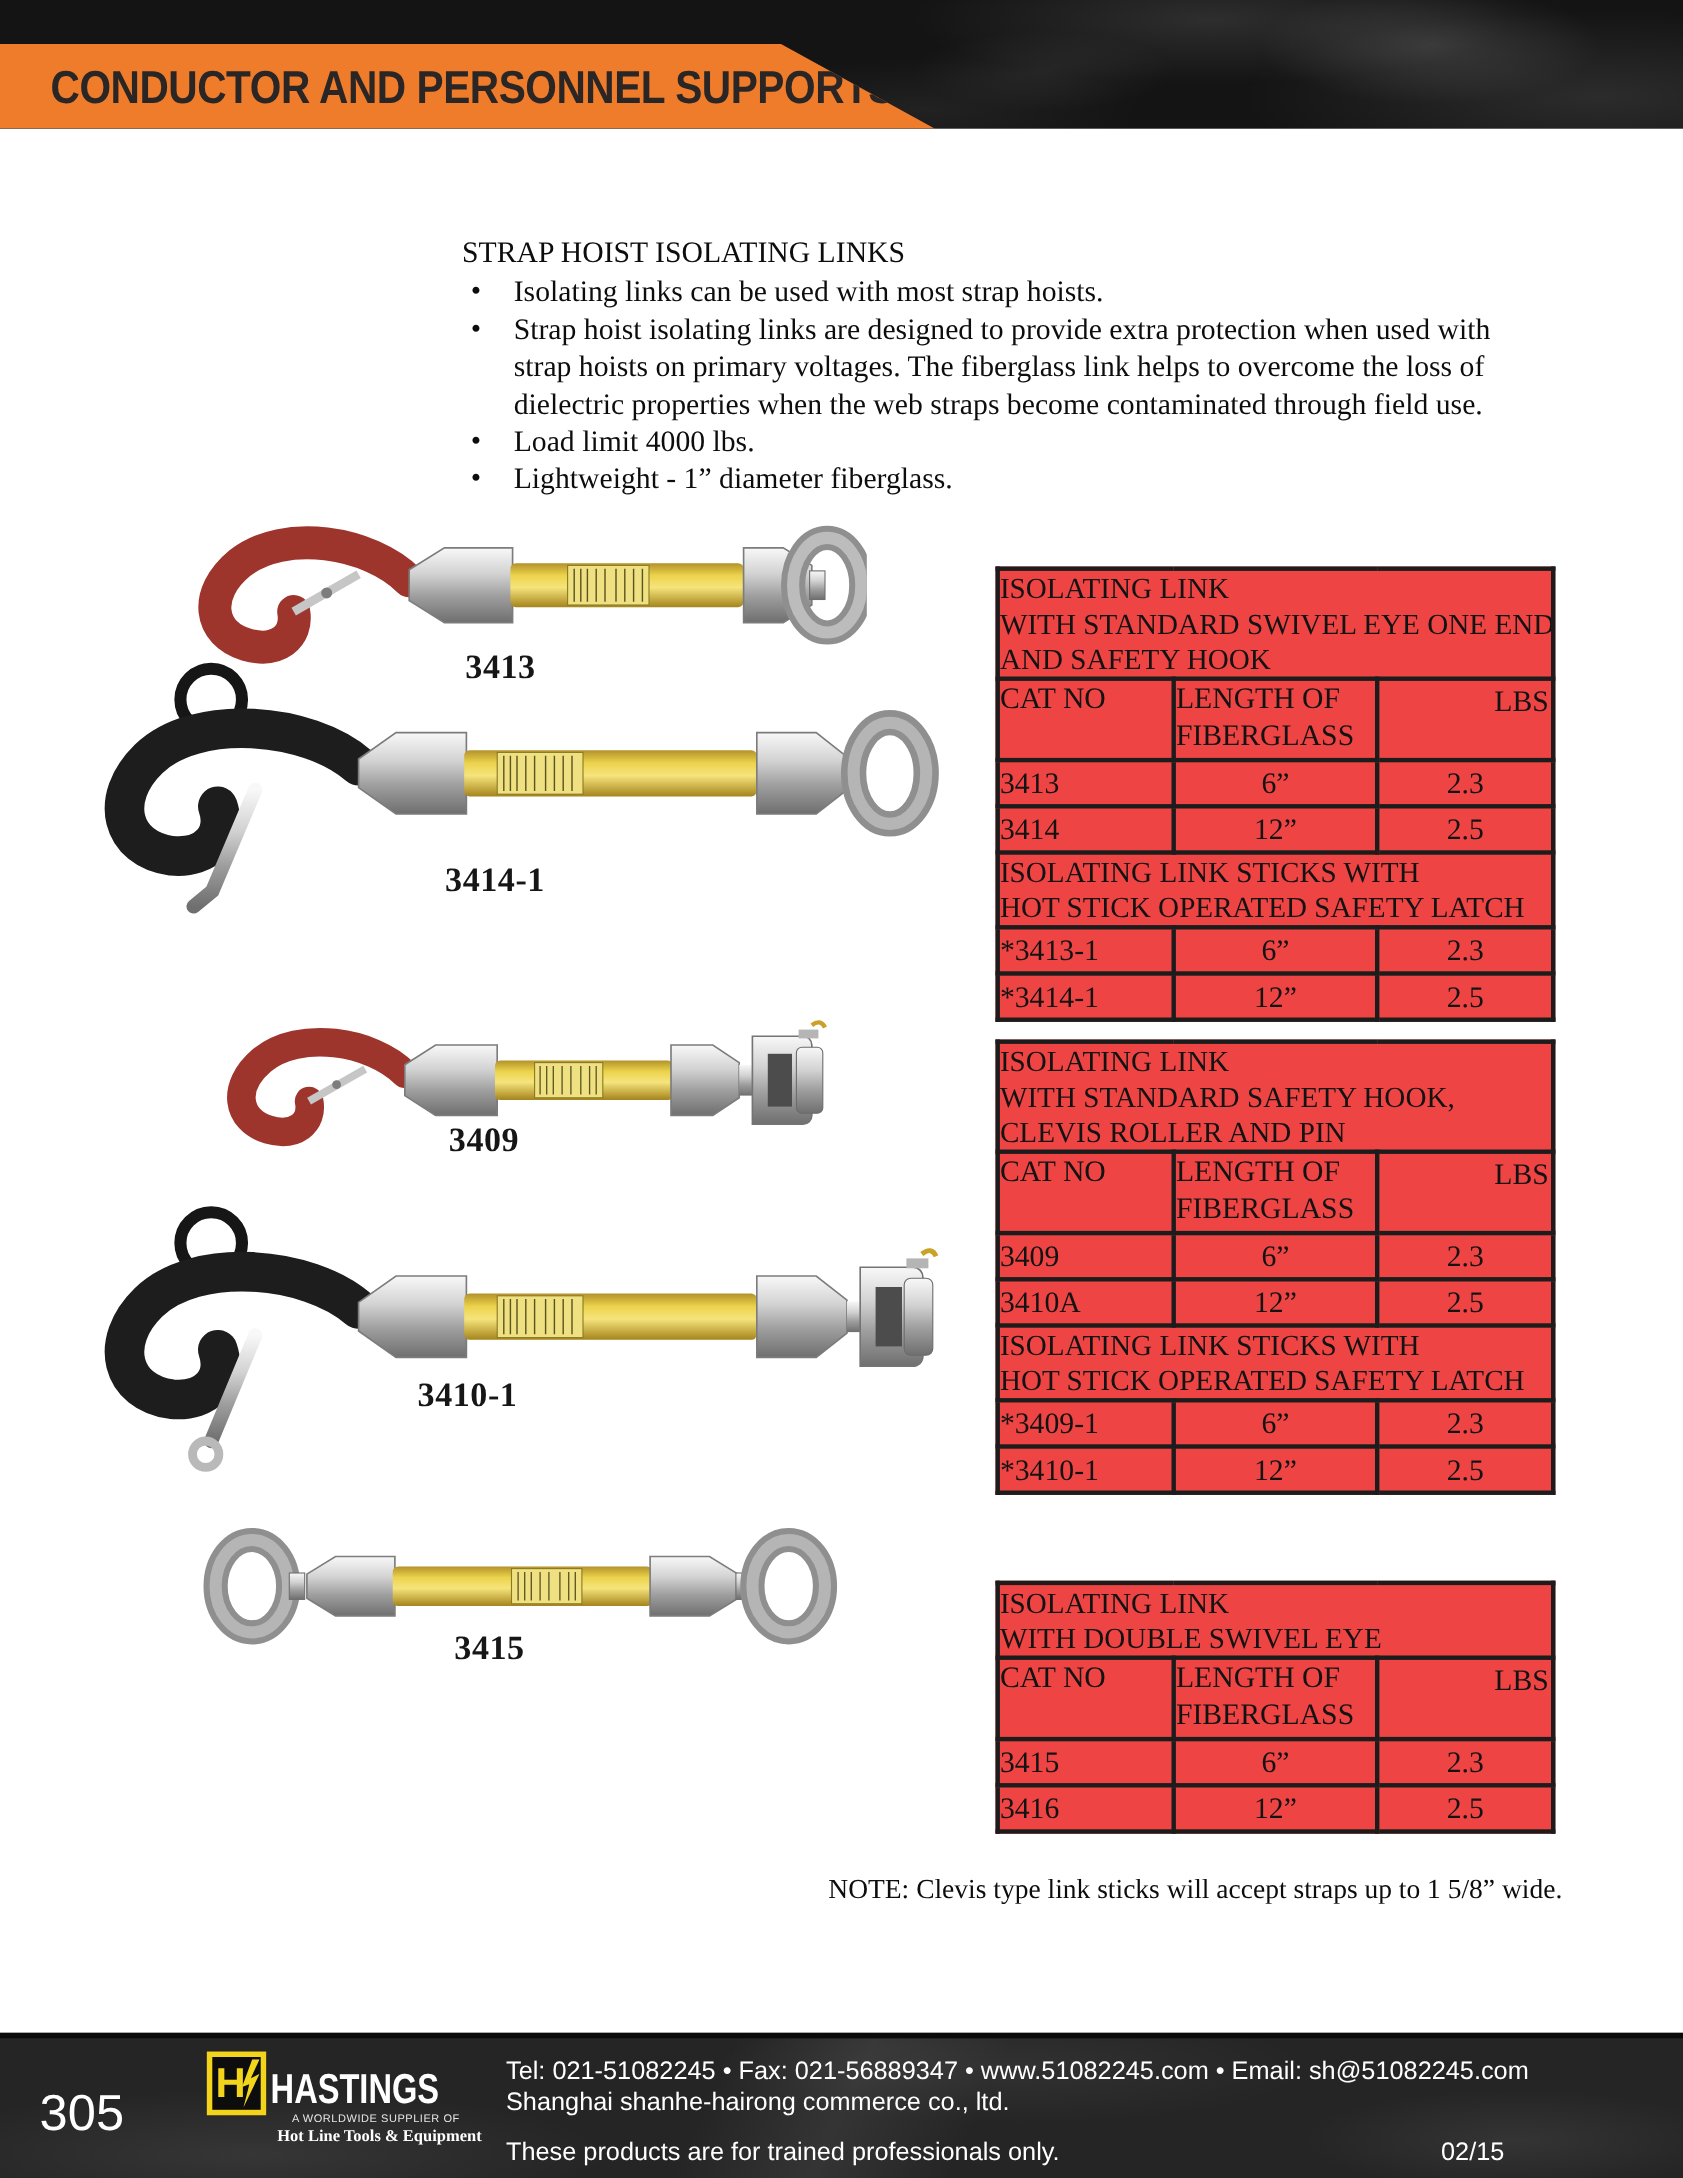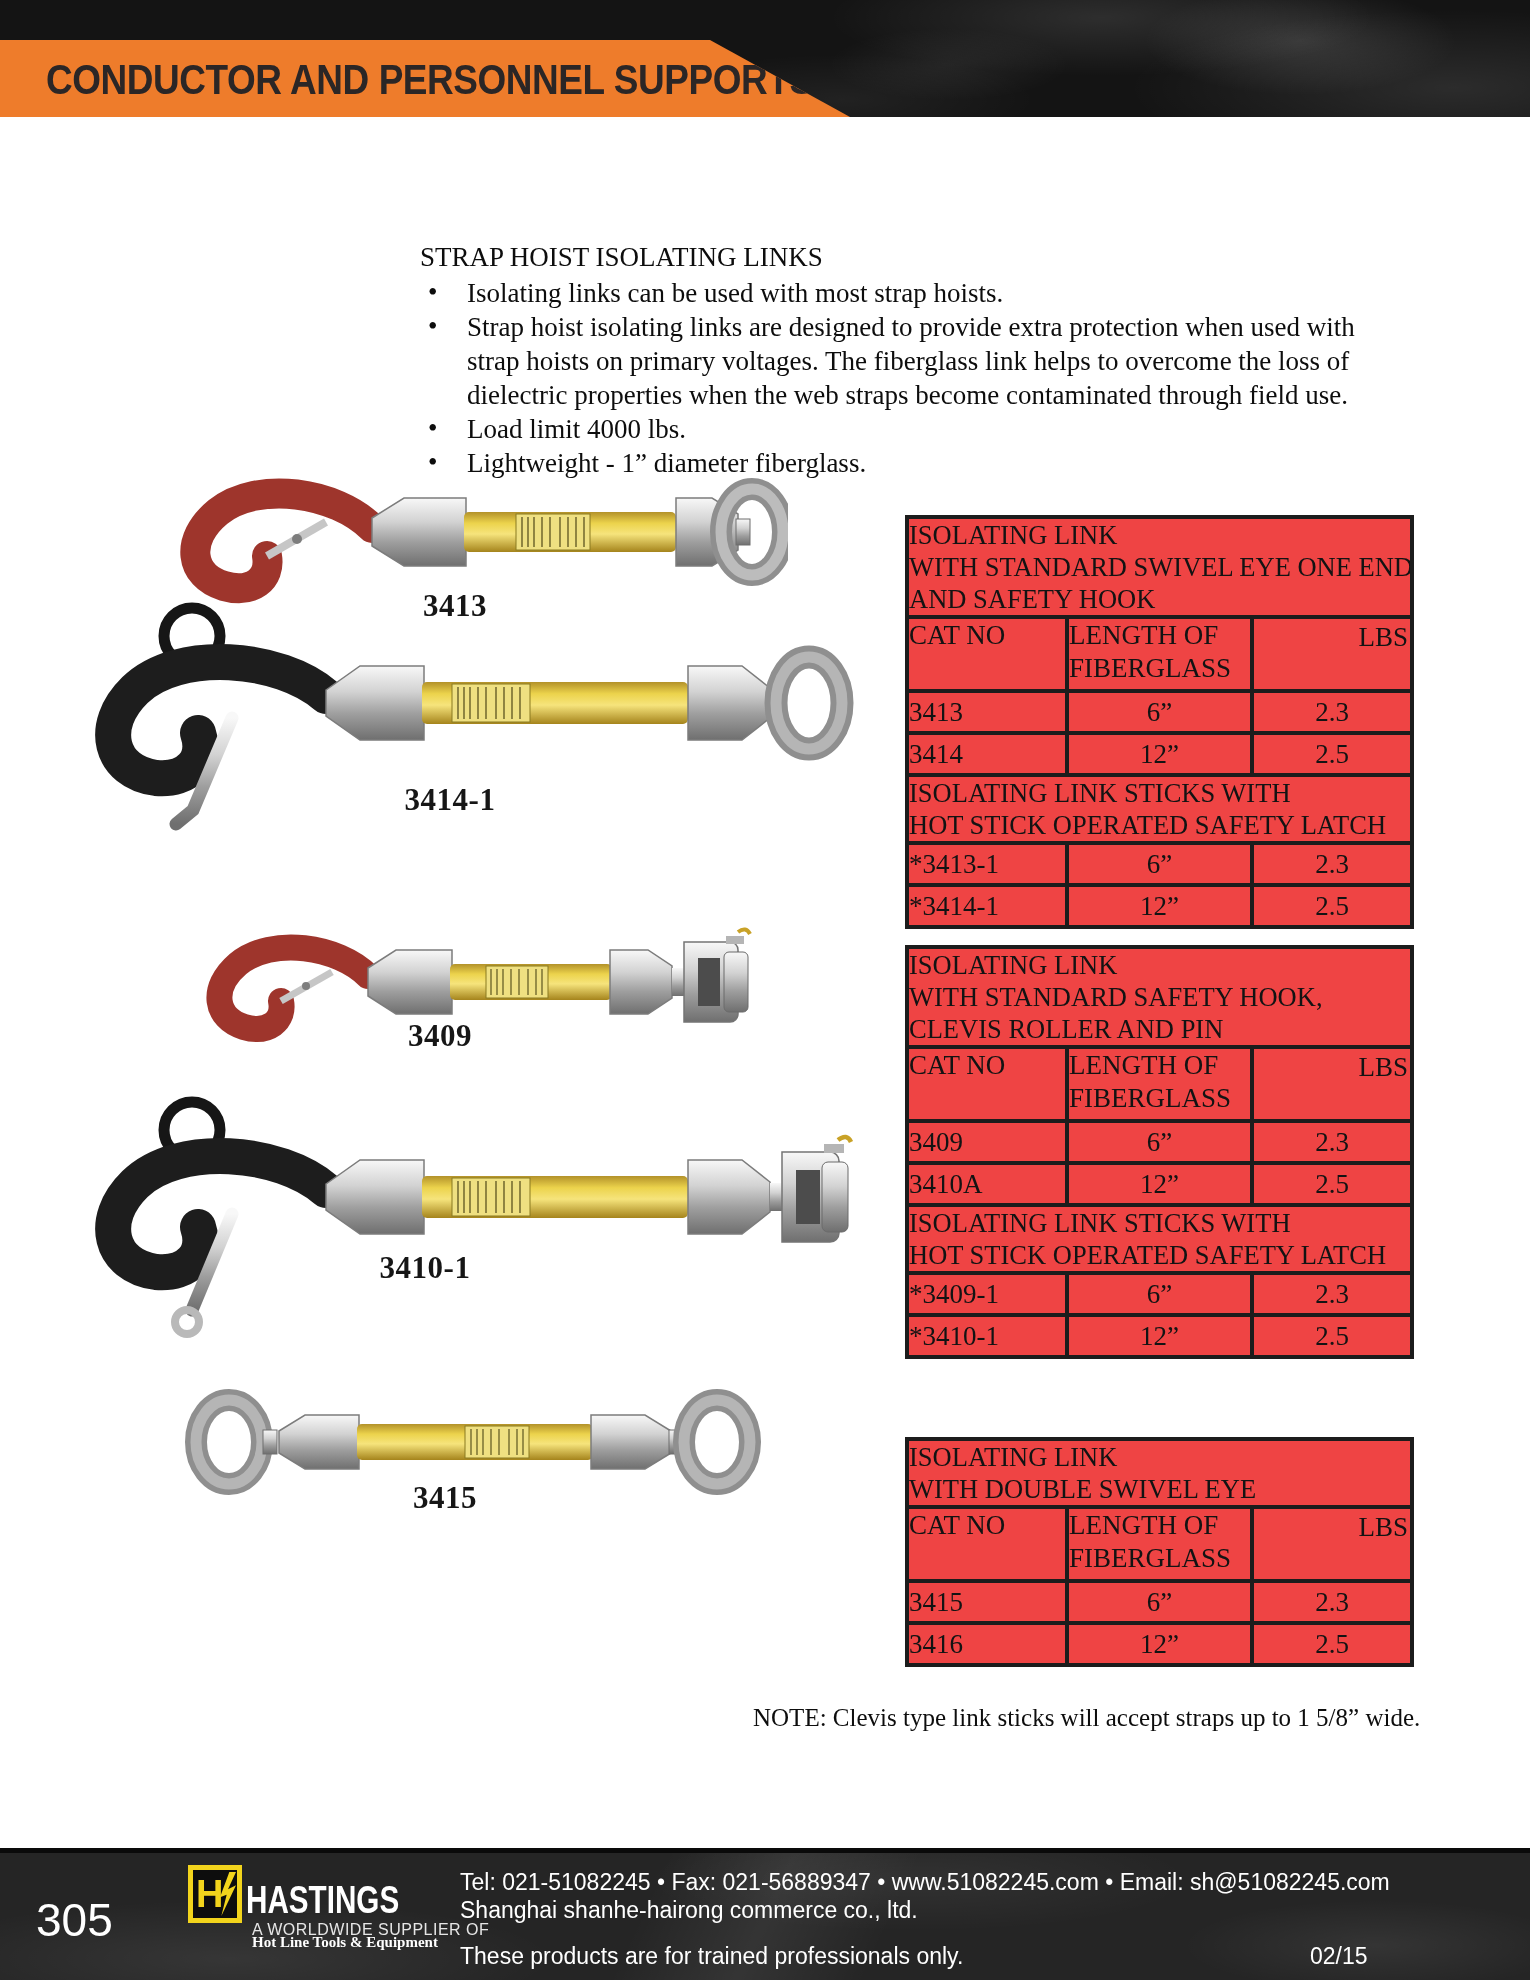--- a/index.html
+++ b/index.html
@@ -15,21 +15,21 @@
       radial-gradient(ellipse 260px 90px at 85% 35%, rgba(255,255,255,.13), transparent 60%),
       radial-gradient(ellipse 200px 60px at 62% 55%, rgba(255,255,255,.07), transparent 60%);}
   .orange-banner{position:absolute;left:0;top:40px;width:850px;height:77px;background:#EE7C2B;
     clip-path:polygon(0 0,710px 0,850px 77px,0 77px);}
   .banner-title{position:absolute;left:46px;top:16px;font-family:"Liberation Sans",sans-serif;
     font-weight:bold;font-size:42px;color:#2b2626;transform:scaleX(.88);transform-origin:left center;
     letter-spacing:-.5px;white-space:nowrap;}
 
   
   .intro{position:absolute;left:420px;top:212px;width:990px;font-size:27px;line-height:34px;color:#0d0d0d;}
-  .intro-title{margin-bottom:2px;margin-top:28px;}
+  .intro-title{margin-bottom:2px;}
   .intro ul{margin:0;padding:0;list-style:none;}
   .intro li{position:relative;padding-left:47px;}
   .intro li::before{content:"\2022";position:absolute;left:8px;top:-1px;}
 
   
   .product{position:absolute;}
   .product svg{display:block;}
   .product-label{position:absolute;font-size:31px;font-weight:bold;letter-spacing:.5px;
     text-align:center;color:#161616;}
 
@@ -58,21 +58,21 @@
       radial-gradient(ellipse 420px 80px at 60% 20%, rgba(255,255,255,.06), transparent 65%),
       radial-gradient(ellipse 300px 70px at 90% 70%, rgba(255,255,255,.07), transparent 65%);}
   .page-number{position:absolute;left:36px;top:40px;font-size:46px;}
   .logo-mark{position:absolute;left:188px;top:12px;width:44px;height:48px;background:#0d0d0d;
     border:5px solid #f2d41c;}
   .logo-h{position:absolute;left:3px;top:3px;font-size:38px;font-weight:bold;color:#f2d41c;
     font-family:"Liberation Sans",sans-serif;line-height:42px;}
   .logo-bolt{position:absolute;right:1px;top:2px;}
   .logo-name{position:absolute;left:246px;top:26px;font-size:38px;font-weight:bold;
     transform:scaleX(.78);transform-origin:left center;white-space:nowrap;}
-  .logo-tagline{position:absolute;left:252px;top:68px;width:166px;text-align:right;font-size:16px;
+  .logo-tagline{position:absolute;left:252px;top:68px;width:166px;text-align:right;font-size:10px;
     letter-spacing:.5px;color:#e6e6e6;white-space:nowrap;}
   .logo-subtitle{position:absolute;left:252px;top:81px;width:166px;text-align:center;font-size:15px;
     font-weight:bold;font-family:"Liberation Serif",serif;white-space:nowrap;}
   .contact-line{position:absolute;left:460px;top:16px;font-size:23px;white-space:nowrap;}
   .company-line{position:absolute;left:460px;top:44px;font-size:23px;white-space:nowrap;}
   .disclaimer{position:absolute;left:460px;top:90px;font-size:23px;white-space:nowrap;}
   .date-code{position:absolute;left:1310px;top:90px;font-size:23px;}
 </style>
 </head>
 <body>

